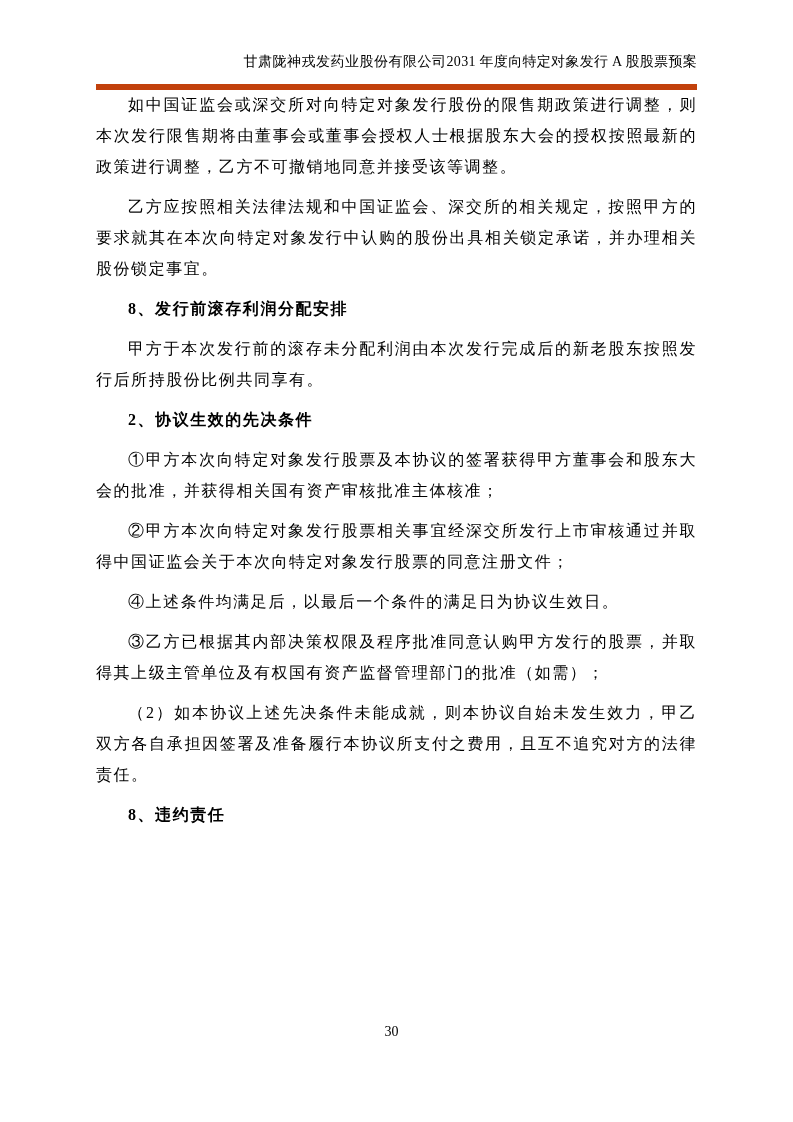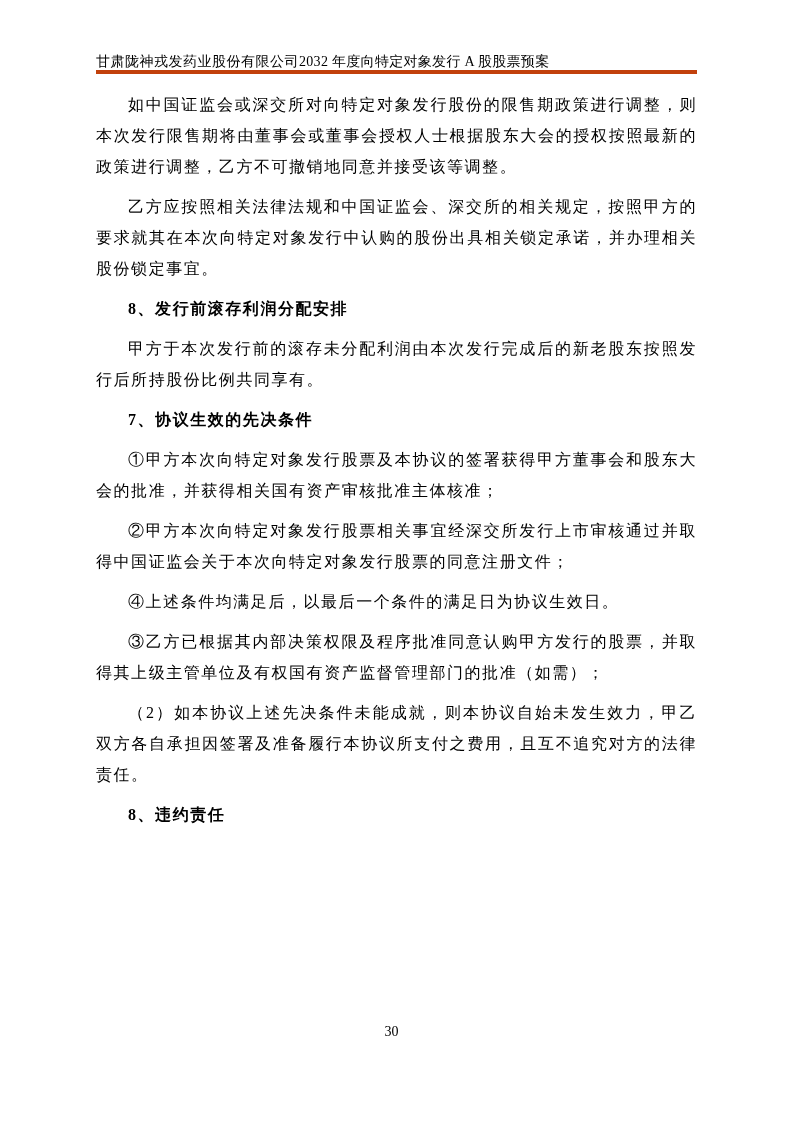--- a/index.html
+++ b/index.html
@@ -15,26 +15,26 @@
     overflow: hidden;
     font-family: "Liberation Serif", "DejaVu Serif", serif;
     color: #000000;
   }
   .header {
     position: absolute;
     top: 53px;
     left: 96px;
     width: 601px;
     display: flex;
-    justify-content: flex-start;
+    justify-content: flex-end;
     align-items: baseline;
     font-size: 14px;
     line-height: 17px;
-    padding-bottom: 0;
-    border-bottom: 4px solid #c2410c;
+    padding-bottom: 14px;
+    border-bottom: 6px solid #c2410c;
   }
   .header .hleft { letter-spacing: 0.5px; }
   .header .hright { letter-spacing: 0.3px; }
   .content {
     position: absolute;
     top: 89px;
     left: 96px;
     width: 601px;
     font-size: 16px;
     line-height: 31px;
@@ -61,29 +61,29 @@
     line-height: 17px;
   }
 </style>
 </head>
 <body>
 
 <div class="page">
 
   <div class="header">
     <span class="hleft">甘肃陇神戎发药业股份有限公司</span>
-    <span class="hright">2032 年度向特定对象发行 A 股股票预案</span>
+    <span class="hright">2031 年度向特定对象发行 A 股股票预案</span>
   </div>
 
   <div class="content">
       <p class="doc-para">如中国证监会或深交所对向特定对象发行股份的限售期政策进行调整，则本次发行限售期将由董事会或董事会授权人士根据股东大会的授权按照最新的政策进行调整，乙方不可撤销地同意并接受该等调整。</p>
       <p class="doc-para">乙方应按照相关法律法规和中国证监会、深交所的相关规定，按照甲方的要求就其在本次向特定对象发行中认购的股份出具相关锁定承诺，并办理相关股份锁定事宜。</p>
       <h3 class="doc-heading">8、发行前滚存利润分配安排</h3>
       <p class="doc-para">甲方于本次发行前的滚存未分配利润由本次发行完成后的新老股东按照发行后所持股份比例共同享有。</p>
-      <h3 class="doc-heading">7、协议生效的先决条件</h3>
+      <h3 class="doc-heading">2、协议生效的先决条件</h3>
       <p class="doc-para">①甲方本次向特定对象发行股票及本协议的签署获得甲方董事会和股东大会的批准，并获得相关国有资产审核批准主体核准；</p>
       <p class="doc-para">②甲方本次向特定对象发行股票相关事宜经深交所发行上市审核通过并取得中国证监会关于本次向特定对象发行股票的同意注册文件；</p>
       <p class="doc-para">④上述条件均满足后，以最后一个条件的满足日为协议生效日。</p>
       <p class="doc-para">③乙方已根据其内部决策权限及程序批准同意认购甲方发行的股票，并取得其上级主管单位及有权国有资产监督管理部门的批准（如需）；</p>
       <p class="doc-para">（2）如本协议上述先决条件未能成就，则本协议自始未发生效力，甲乙双方各自承担因签署及准备履行本协议所支付之费用，且互不追究对方的法律责任。</p>
       <h3 class="doc-heading">8、违约责任</h3>
     </div>
 
   <div class="page-number">30</div>
 

